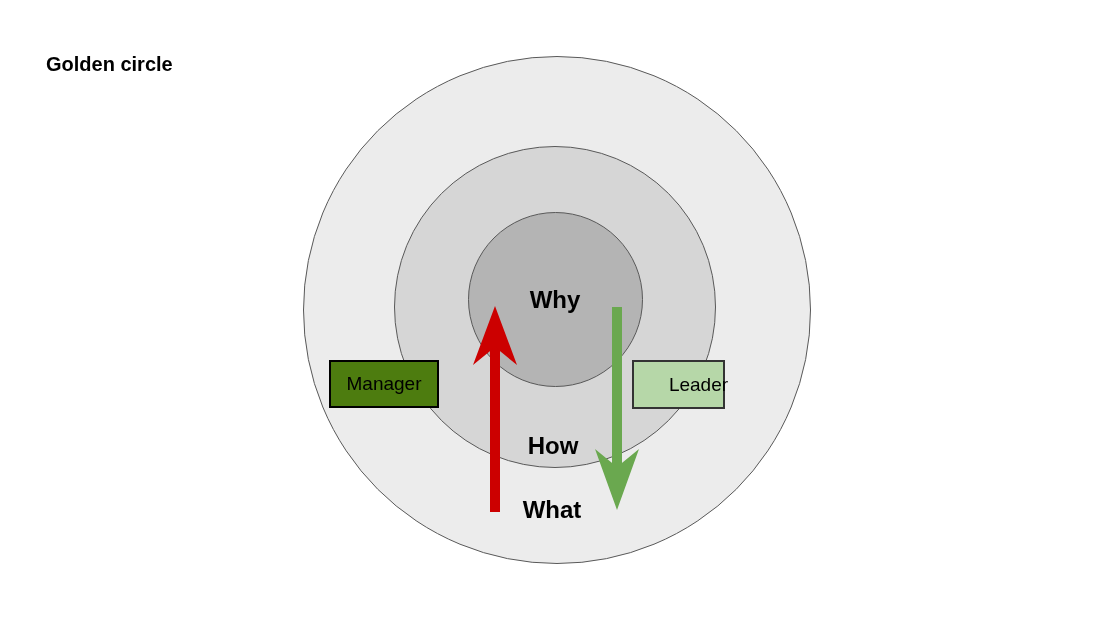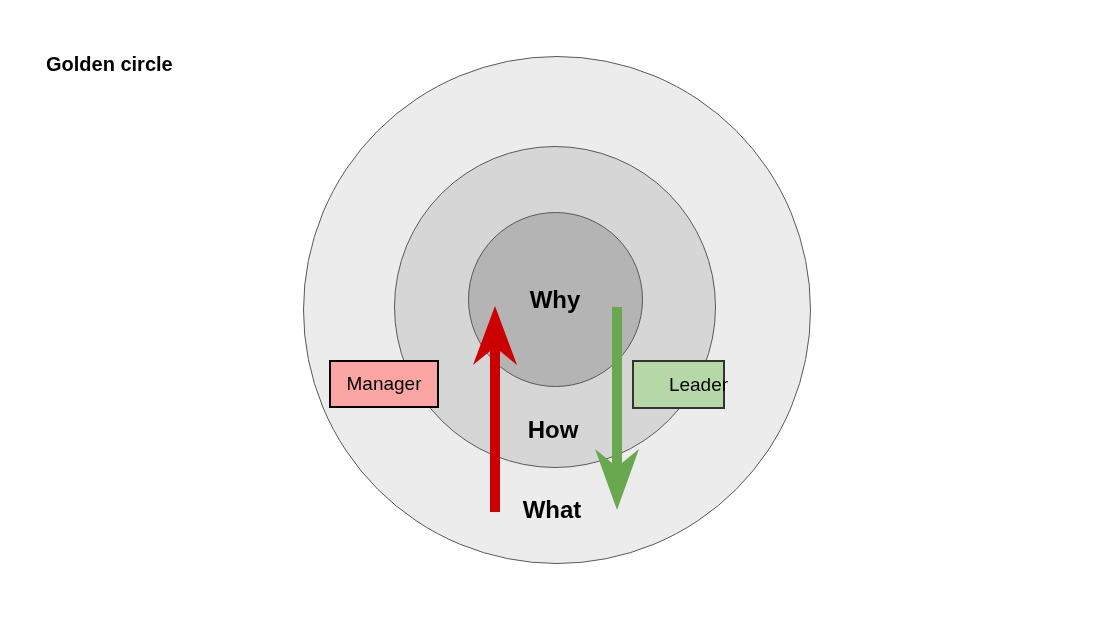--- a/index.html
+++ b/index.html
@@ -23,21 +23,21 @@
   }
   .ring-what { left: 303px; top: 56px;  width: 508px; height: 508px; }
   .ring-how  { left: 394px; top: 146px; width: 322px; height: 322px; }
   .ring-why  { left: 468px; top: 212px; width: 175px; height: 175px; }
 
   .ring-label {
     position: absolute; transform: translate(-50%, -50%);
     font-size: 24px; font-weight: bold; color: #000; white-space: nowrap;
   }
   .label-why  { left: 555px; top: 300px; }
-  .label-how  { left: 553px; top: 430px; }
+  .label-how  { left: 553px; top: 446px; }
   .label-what { left: 552px; top: 510px; }
 
   svg.arrows {
     position: absolute; left: 0; top: 0;
     pointer-events: none;
   }
 
   .tag {
     position: absolute; box-sizing: border-box;
     display: flex; align-items: center; justify-content: center;
@@ -65,20 +65,20 @@
     <g>
       <rect x="490" y="346" width="10" height="166" fill="#cc0000"></rect>
       <polygon points="495,306 517,365 495,347 473,365" fill="#cc0000"></polygon>
     </g>
     <g>
       <rect x="612" y="307" width="10" height="160" fill="#6aa84f"></rect>
       <polygon points="595,449 617,467 639,449 617,510" fill="#6aa84f"></polygon>
     </g>
   </svg>
 
-  <div class="tag tag-manager" style="background-color: #fca5a5;">
+  <div class="tag tag-manager" style="background-color: #4d7c0f;">
     <span>Manager</span>
   </div>
   <div class="tag tag-leader" style="background-color: rgb(182, 215, 168); padding-left: 40px;">
     <span>Leader</span>
   </div>
 
 </div>
 
 </body></html>

